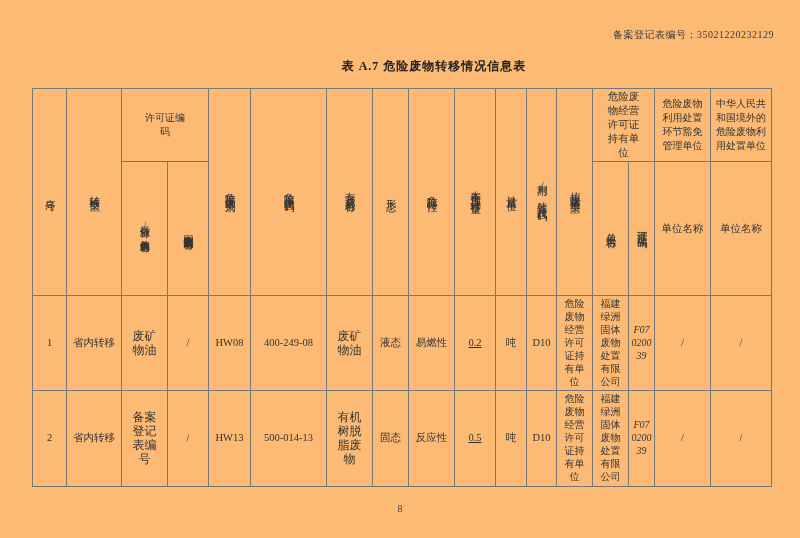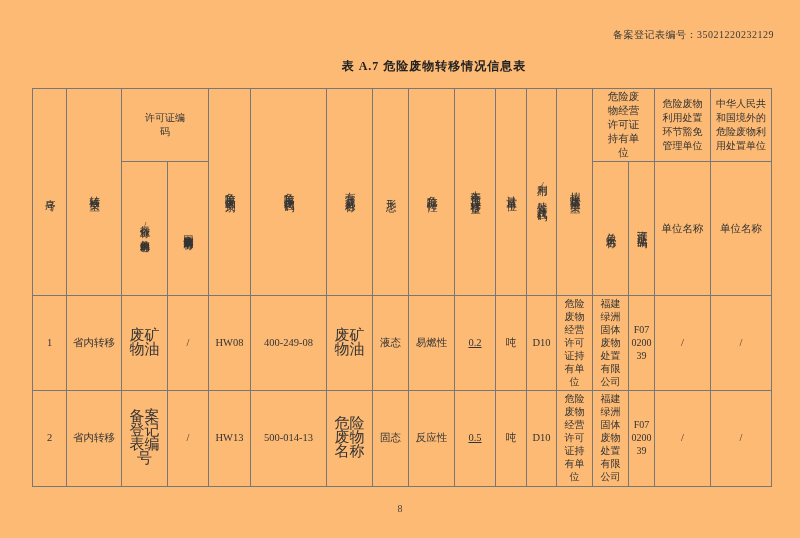--- a/index.html
+++ b/index.html
@@ -83,25 +83,25 @@
   }
   
   .wrapblk {
     display: inline-block;
     word-break: break-all;
     line-height: 13px;
     font-size: 10px;
     text-align: center;
   }
   .w22 { width: 22px; }
-  .w33 { width: 33px; font-size: 15px; line-height: 14px; }
+  .w33 { width: 33px; font-size: 12px; line-height: 14px; }
   .w34 { width: 34px; font-size: 10.5px; line-height: 14px; }
   .w43 { width: 43px; font-size: 10px; line-height: 14px; }
   .w53 { width: 53px; font-size: 10px; line-height: 14px; }
-  .w20 { width: 20px; }
+  .w20 { width: 20px; font-style: italic; }
   .amt {
     text-align: right;
     padding-right: 5px;
     text-decoration: underline;
   }
 </style>
 </head>
 <body>
 
 <div class="page">
@@ -179,21 +179,21 @@
       <td>/</td>
     </tr>
 
     <tr class="data-row">
       <td>2</td>
       <td>省内转移</td>
       <td><span class="wrapblk w33">备案登记表编号</span></td>
       <td>/</td>
       <td>HW13</td>
       <td>500-014-13</td>
-      <td><span class="wrapblk w33">危险废物名称</span></td>
+      <td><span class="wrapblk w33">有机树脱脂废物</span></td>
       <td>固态</td>
       <td>反应性</td>
       <td class="amt">0.5</td>
       <td>吨</td>
       <td>D10</td>
       <td><span class="wrapblk w22">危险废物经营许可证持有单位</span></td>
       <td><span class="wrapblk w22">福建绿洲固体废物处置有限公司</span></td>
       <td><span class="wrapblk w20">F07020039</span></td>
       <td>/</td>
       <td>/</td>

